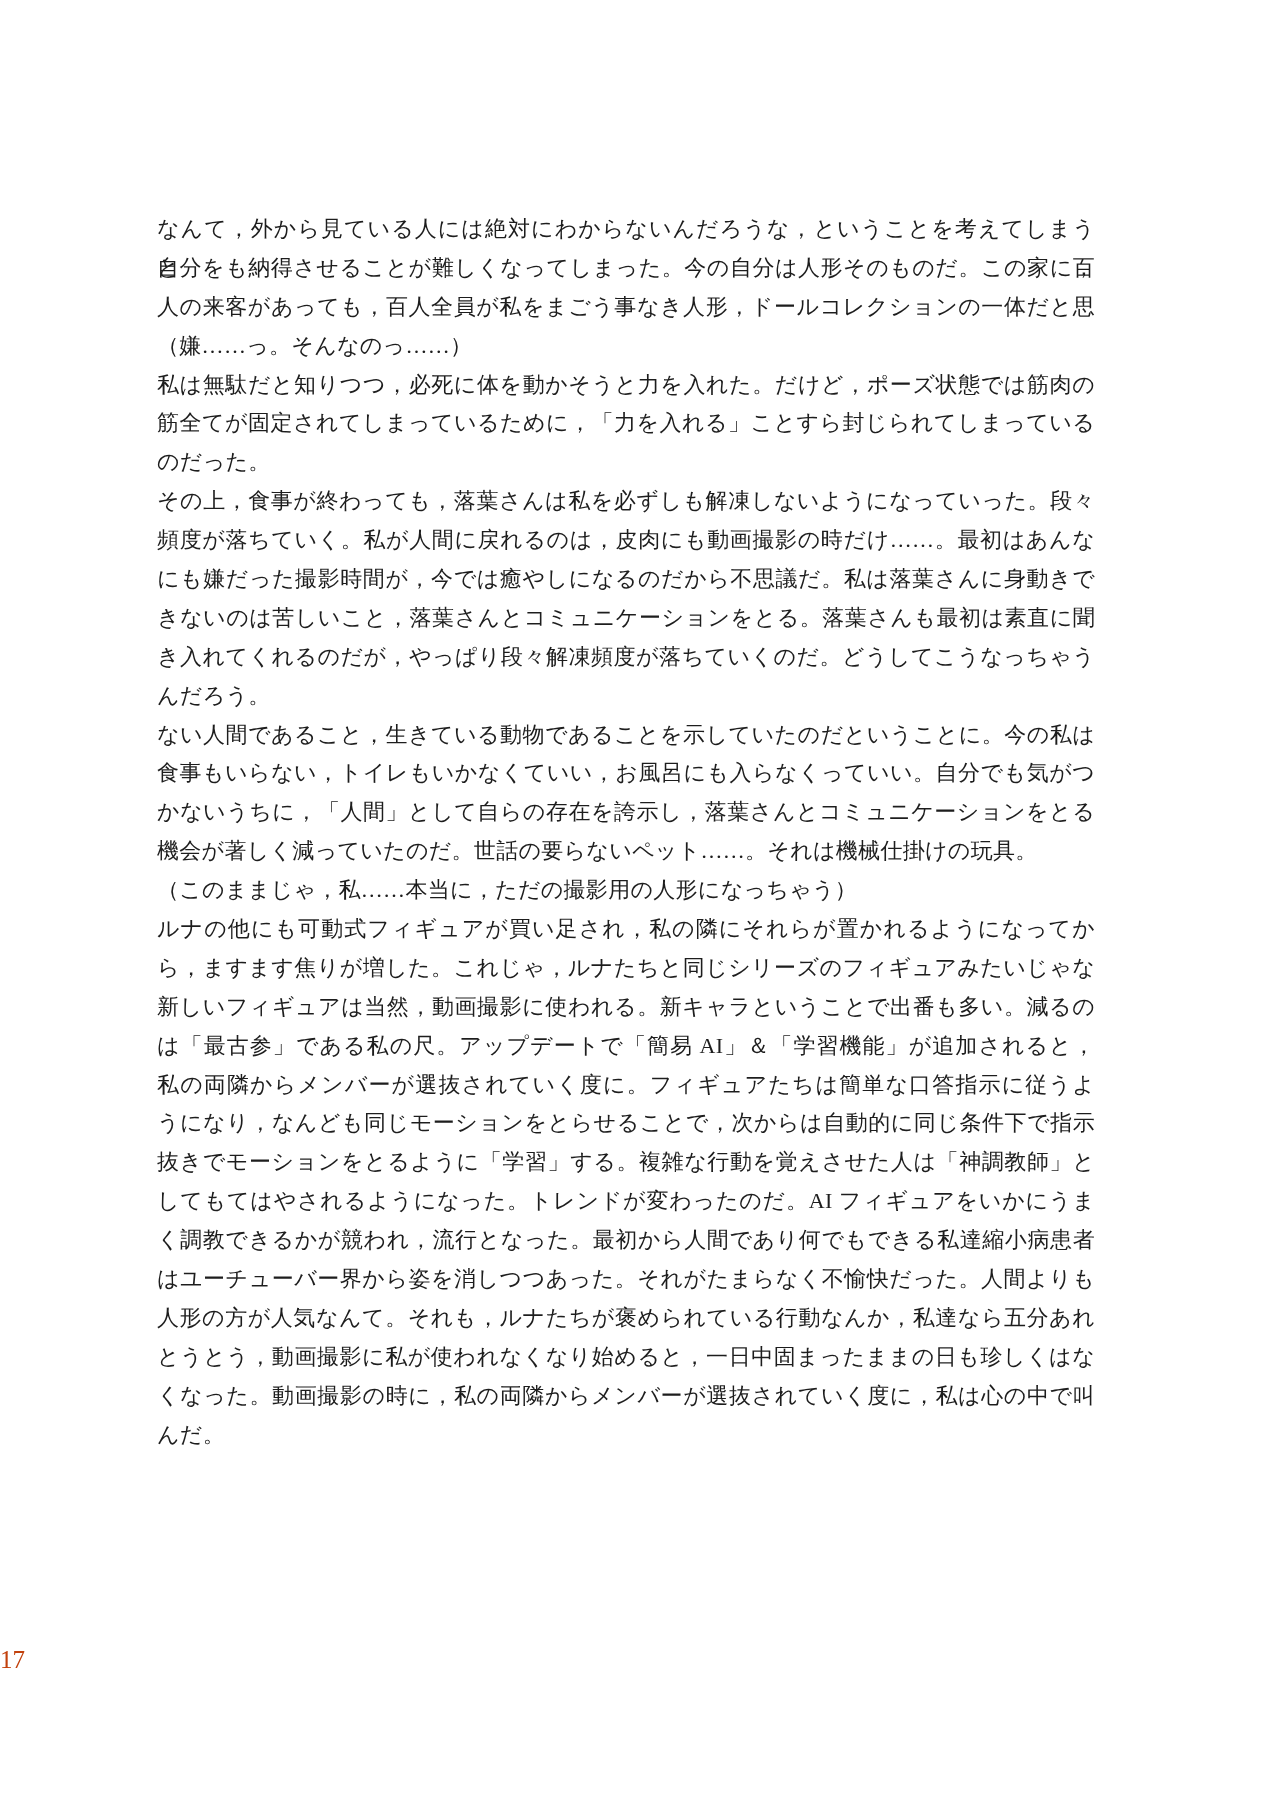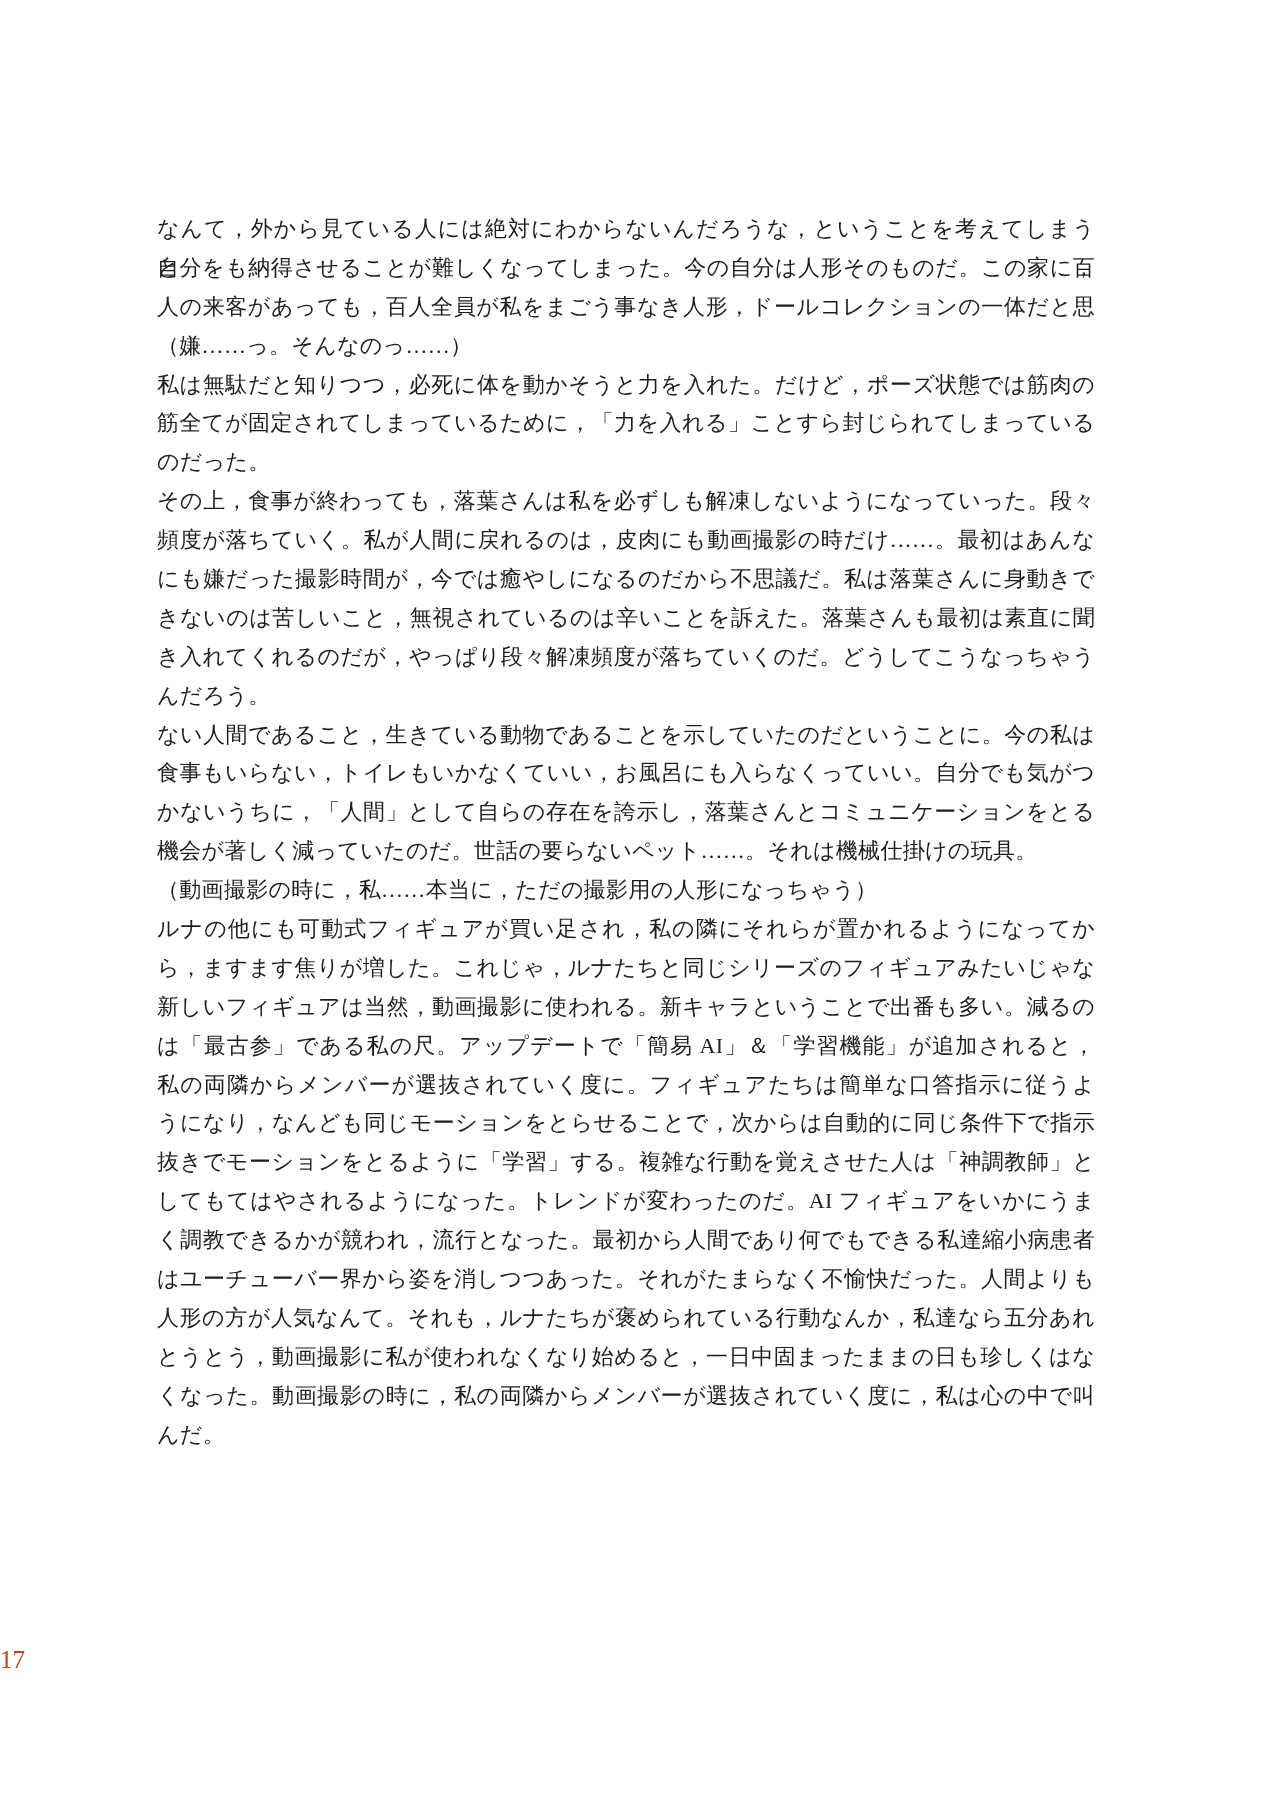--- a/index.html
+++ b/index.html
@@ -53,28 +53,28 @@
     <div class="line j">なんて，外から見ている人には絶対にわからないんだろうな，ということを考えてしまうと，</div>
     <div class="line j">自分をも納得させることが難しくなってしまった。今の自分は人形そのものだ。この家に百</div>
     <div class="line j">人の来客があっても，百人全員が私をまごう事なき人形，ドールコレクションの一体だと思</div>
     <div class="line">（嫌……っ。そんなのっ……）</div>
     <div class="line j">私は無駄だと知りつつ，必死に体を動かそうと力を入れた。だけど，ポーズ状態では筋肉の</div>
     <div class="line j">筋全てが固定されてしまっているために，「力を入れる」ことすら封じられてしまっている</div>
     <div class="line">のだった。</div>
     <div class="line j">その上，食事が終わっても，落葉さんは私を必ずしも解凍しないようになっていった。段々</div>
     <div class="line j">頻度が落ちていく。私が人間に戻れるのは，皮肉にも動画撮影の時だけ……。最初はあんな</div>
     <div class="line j">にも嫌だった撮影時間が，今では癒やしになるのだから不思議だ。私は落葉さんに身動きで</div>
-    <div class="line j">きないのは苦しいこと，無視されているのは辛いことを訴えた。落葉さんも最初は素直に聞</div>
+    <div class="line j">きないのは苦しいこと，落葉さんとコミュニケーションをとる。落葉さんも最初は素直に聞</div>
     <div class="line j">き入れてくれるのだが，やっぱり段々解凍頻度が落ちていくのだ。どうしてこうなっちゃう</div>
     <div class="line">んだろう。</div>
     <div class="line j">ない人間であること，生きている動物であることを示していたのだということに。今の私は</div>
     <div class="line j">食事もいらない，トイレもいかなくていい，お風呂にも入らなくっていい。自分でも気がつ</div>
     <div class="line j">かないうちに，「人間」として自らの存在を誇示し，落葉さんとコミュニケーションをとる</div>
     <div class="line">機会が著しく減っていたのだ。世話の要らないペット……。それは機械仕掛けの玩具。</div>
-    <div class="line">（動画撮影の時に，私……本当に，ただの撮影用の人形になっちゃう）</div>
+    <div class="line">（このままじゃ，私……本当に，ただの撮影用の人形になっちゃう）</div>
     <div class="line j">ルナの他にも可動式フィギュアが買い足され，私の隣にそれらが置かれるようになってか</div>
     <div class="line j">ら，ますます焦りが増した。これじゃ，ルナたちと同じシリーズのフィギュアみたいじゃな</div>
     <div class="line j">新しいフィギュアは当然，動画撮影に使われる。新キャラということで出番も多い。減るの</div>
     <div class="line j">は「最古参」である私の尺。アップデートで「簡易 AI」＆「学習機能」が追加されると，</div>
     <div class="line j">私の両隣からメンバーが選抜されていく度に。フィギュアたちは簡単な口答指示に従うよ</div>
     <div class="line j">うになり，なんども同じモーションをとらせることで，次からは自動的に同じ条件下で指示</div>
     <div class="line j">抜きでモーションをとるように「学習」する。複雑な行動を覚えさせた人は「神調教師」と</div>
     <div class="line j">してもてはやされるようになった。トレンドが変わったのだ。AI フィギュアをいかにうま</div>
     <div class="line j">く調教できるかが競われ，流行となった。最初から人間であり何でもできる私達縮小病患者</div>
     <div class="line j">はユーチューバー界から姿を消しつつあった。それがたまらなく不愉快だった。人間よりも</div>

